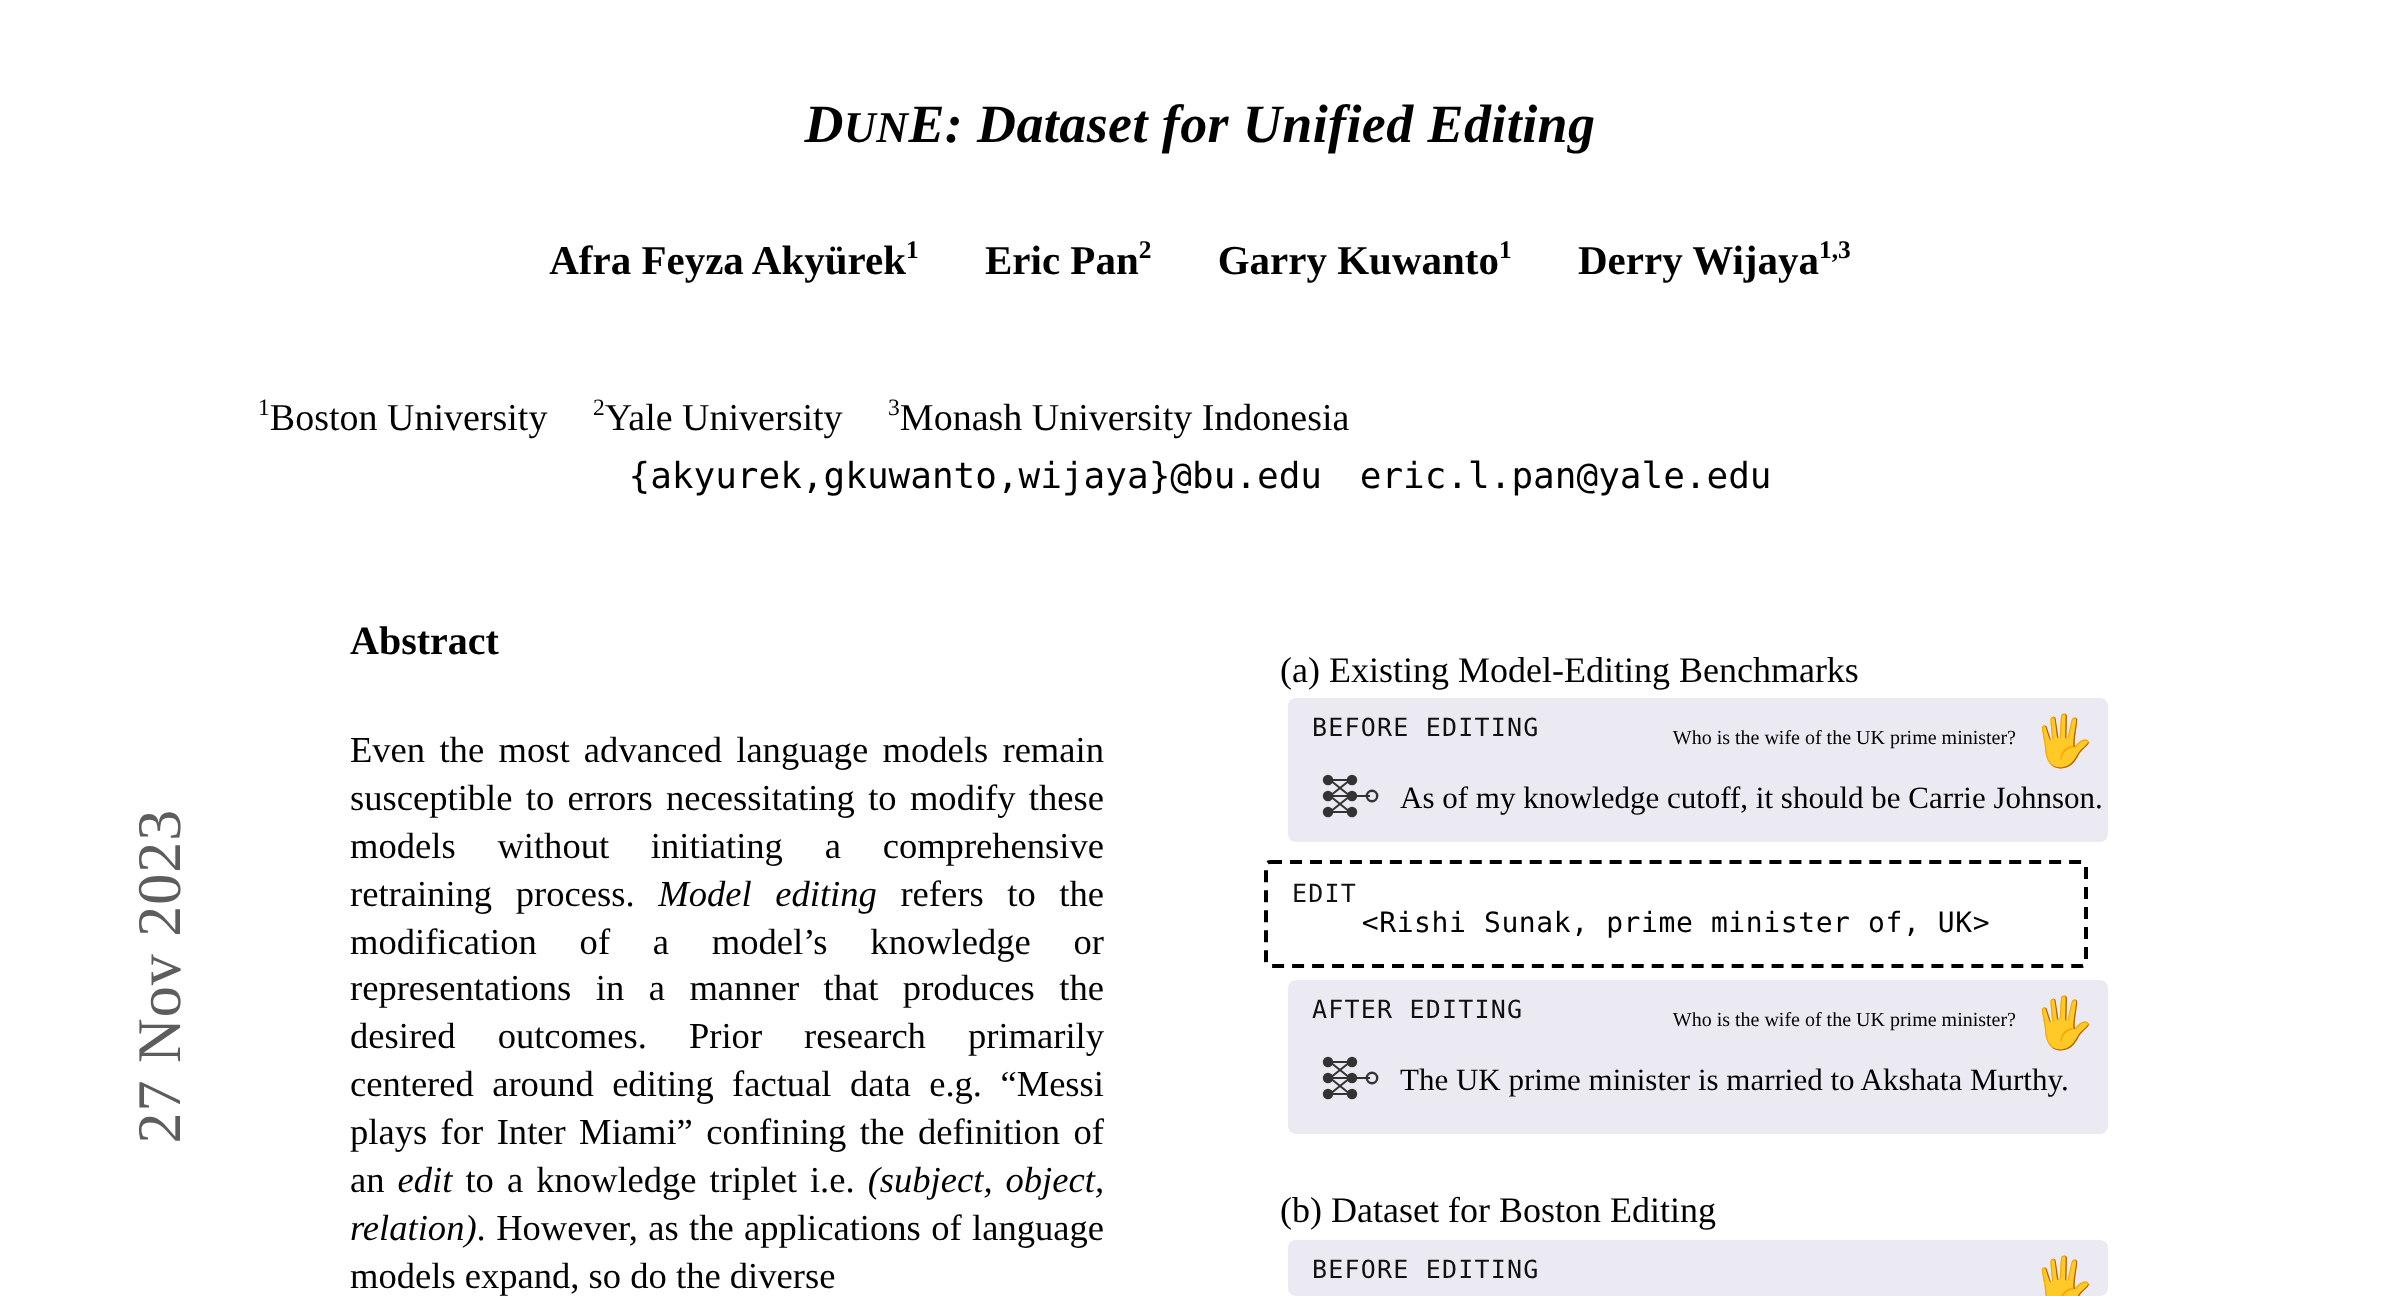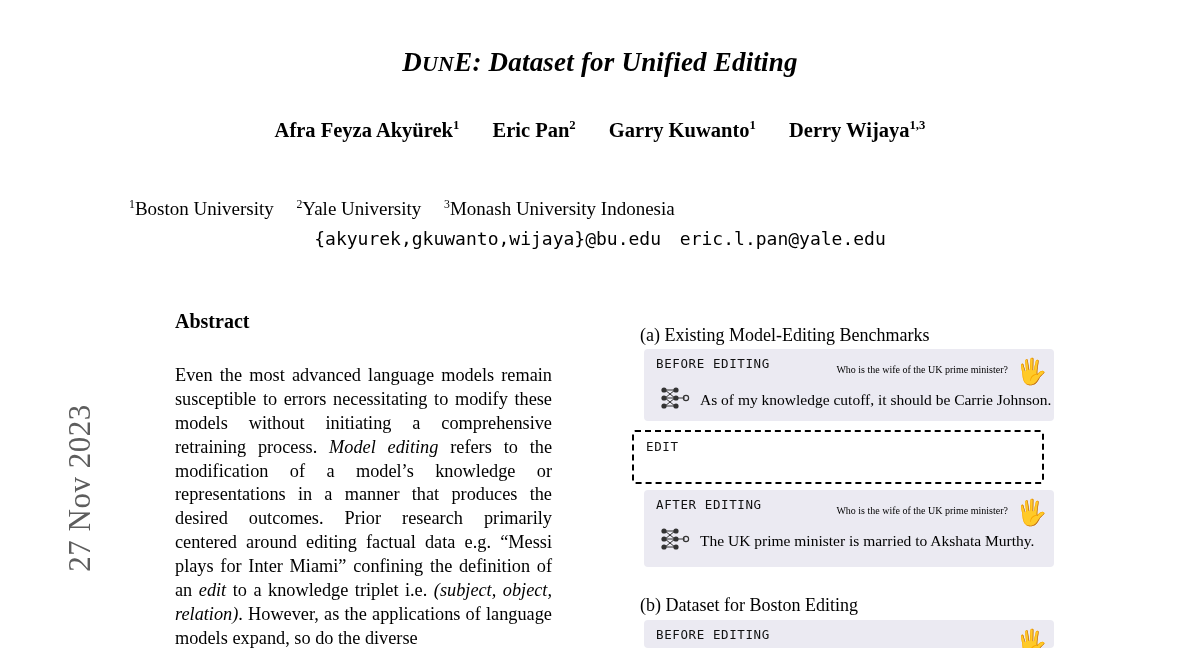--- a/index.html
+++ b/index.html
@@ -270,20 +270,21 @@
           <circle cx="18" cy="21" r="2.6"></circle>
         </g>
         <circle cx="28" cy="13" r="2.6" fill="none" stroke="#333" stroke-width="1.2"></circle>
       </svg>
     </div>
     <div class="model-line">As of my knowledge cutoff, it should be Carrie Johnson.</div>
   </div>
 
   <div class="panel-edit">
     <div class="tag">EDIT</div>
+    <div class="edit-text">&lt;Rishi Sunak, prime minister of, UK&gt;</div>
   </div>
 
   <div class="panel" id="panel-after">
     <div class="tag">AFTER EDITING</div>
     <div class="user-line">Who is the wife of the UK prime minister?</div>
     <div class="user-icon">🖐</div>
     <div class="model-icon">
       <svg width="34" height="26" viewBox="0 0 34 26" xmlns="http://www.w3.org/2000/svg">
         <g stroke="#333" stroke-width="1" fill="none">
           <line x1="7" y1="5" x2="17" y2="5"></line>

